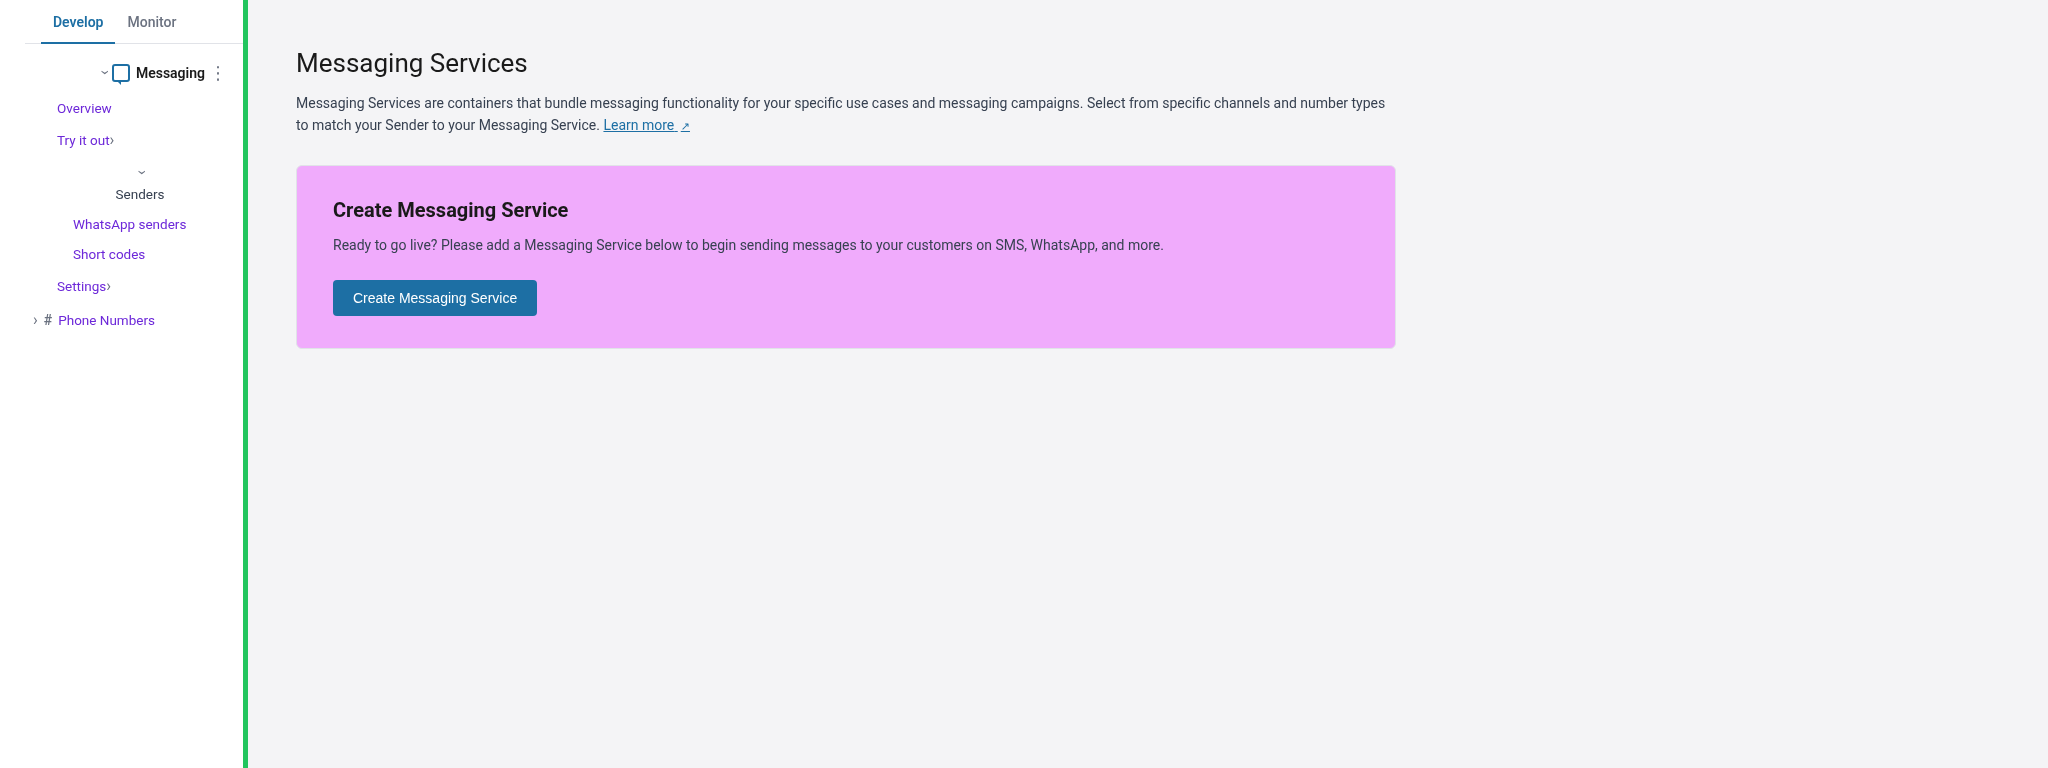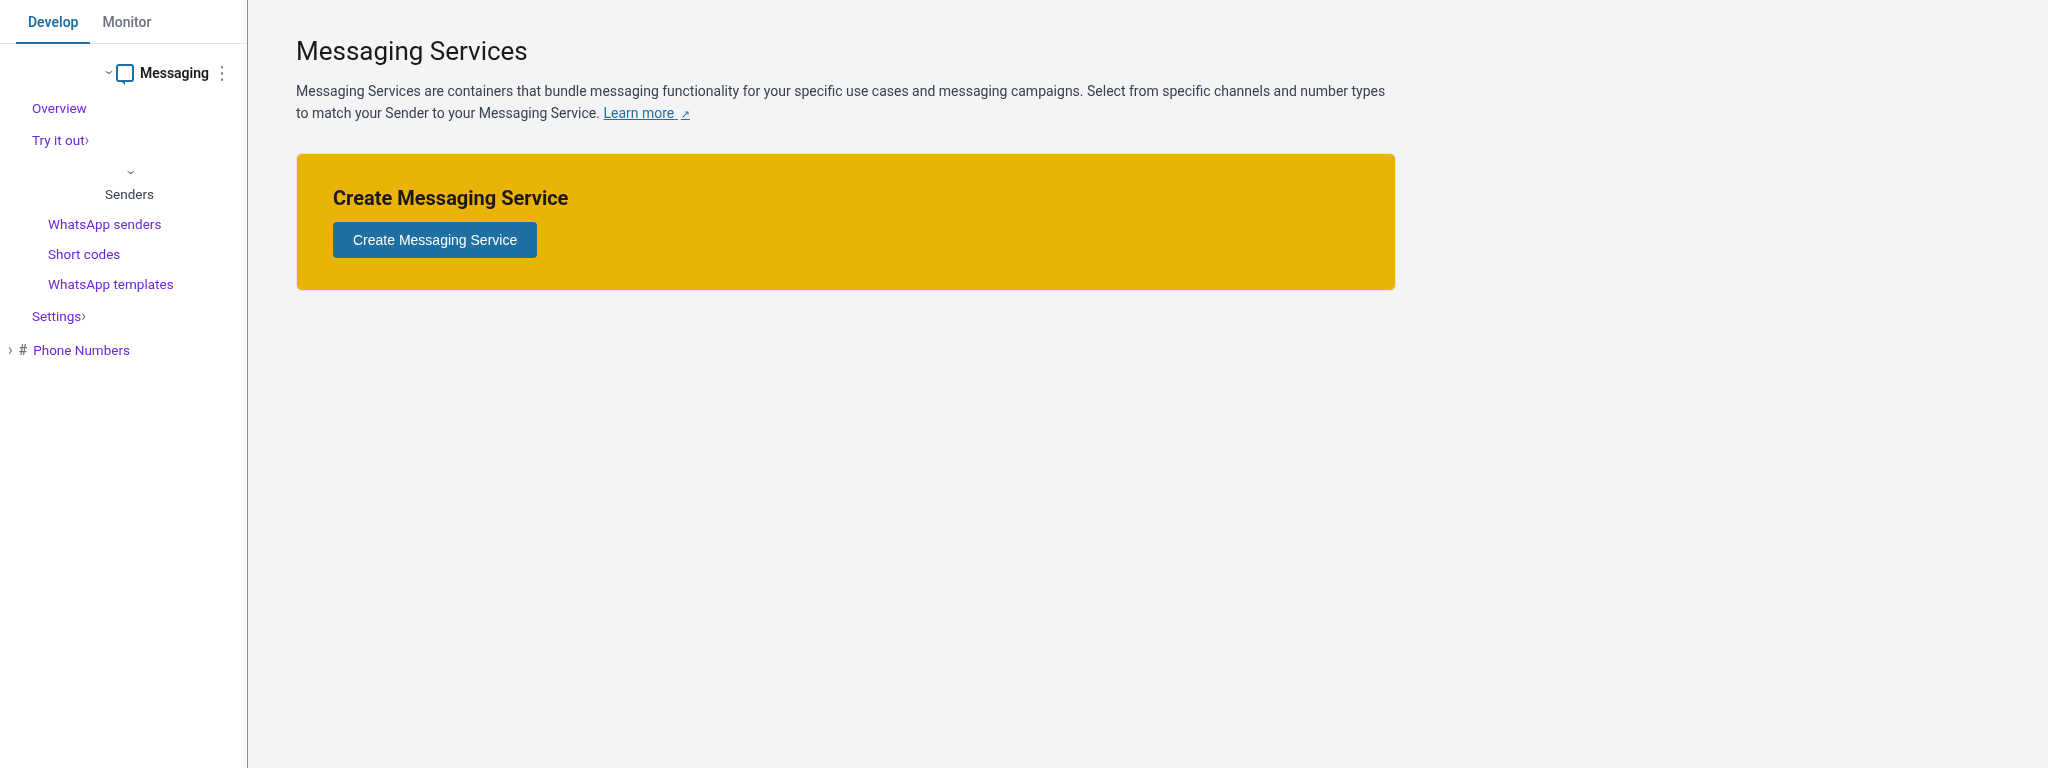--- a/index.html
+++ b/index.html
@@ -9,24 +9,25 @@
       display: flex;
       height: 768px;
       overflow: hidden;
     }
 
     
     .sidebar {
       width: 248px;
       min-width: 248px;
       background: #ffffff;
-      border-right: 1px solid #22c55e;
+      border-right: 5px solid #22c55e;
       display: flex;
       flex-direction: column;
       height: 100%;
+      padding-left: 25px;
     }
 
     .sidebar-tabs {
       display: flex;
       border-bottom: 1px solid #e1e3e8;
       padding: 0 16px;
     }
 
     .sidebar-tab {
       padding: 14px 12px 12px;
@@ -149,20 +150,21 @@
       background: #f4f4f6;
       padding: 36px 48px;
       overflow-y: auto;
     }
 
     .page-title {
       font-size: 26px;
       font-weight: 400;
       color: #1a1a1a;
       margin-bottom: 14px;
+      margin-top: 12px;
     }
 
     .page-description {
       font-size: 14px;
       color: #374151;
       line-height: 1.6;
       max-width: 1100px;
       margin-bottom: 28px;
     }
 
@@ -171,21 +173,21 @@
       text-decoration: underline;
       cursor: pointer;
     }
 
     .external-link-icon {
       font-size: 11px;
       margin-left: 3px;
     }
 
     .card {
-      background: #eab308;
+      background: #f0abfc;
       border: 1px solid #e1e3e8;
       border-radius: 6px;
       padding: 32px 36px;
       max-width: 1100px;
     }
 
     .card-title {
       font-size: 20px;
       font-weight: 700;
       color: #1a1a1a;
@@ -260,23 +262,20 @@
     </div>
 
     <div class="nav-item sub">
       <span class="nav-label">WhatsApp senders</span>
     </div>
 
     <div class="nav-item sub">
       <span class="nav-label">Short codes</span>
     </div>
 
-    <div class="nav-item sub">
-      <span class="nav-label">WhatsApp templates</span>
-    </div>
 
     <div class="nav-item" style="justify-content: flex-start;">
       <span class="nav-label">Settings</span>
       <span class="chevron chevron-right"></span>
     </div>
 
     <div class="phone-numbers-row">
       <span class="chevron chevron-right"></span>
       <span class="icon-hash">#</span>
       <span class="nav-label">Phone Numbers</span>
@@ -289,15 +288,16 @@
   <p class="page-description">
     <span>Messaging Services are containers that bundle messaging functionality for your specific use cases and messaging campaigns. Select from specific channels and number types to match your Sender to your Messaging Service.</span>
     <a class="learn-more-link">
       <span>Learn more</span>
       <span class="external-link-icon">↗</span>
     </a>
   </p>
 
   <div class="card">
     <h2 class="card-title">Create Messaging Service</h2>
+    <p class="card-description">Ready to go live? Please add a Messaging Service below to begin sending messages to your customers on SMS, WhatsApp, and more.</p>
     <button class="btn-primary">Create Messaging Service</button>
   </div>
 </main>
 
 </body></html>

